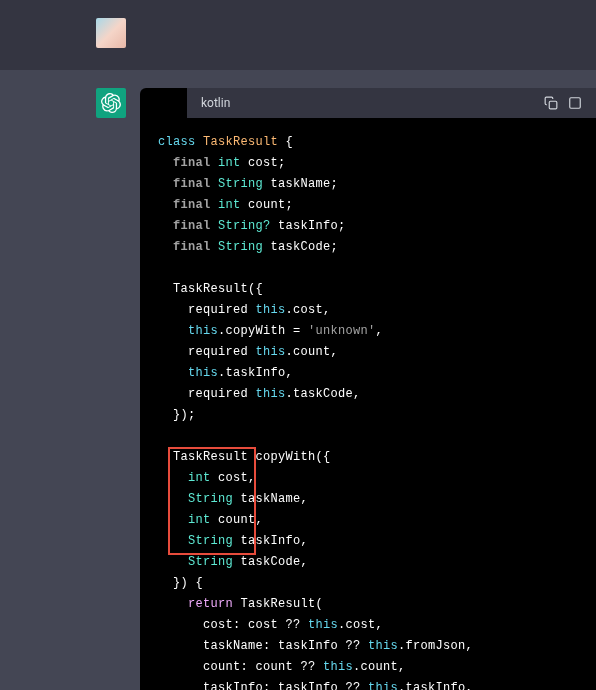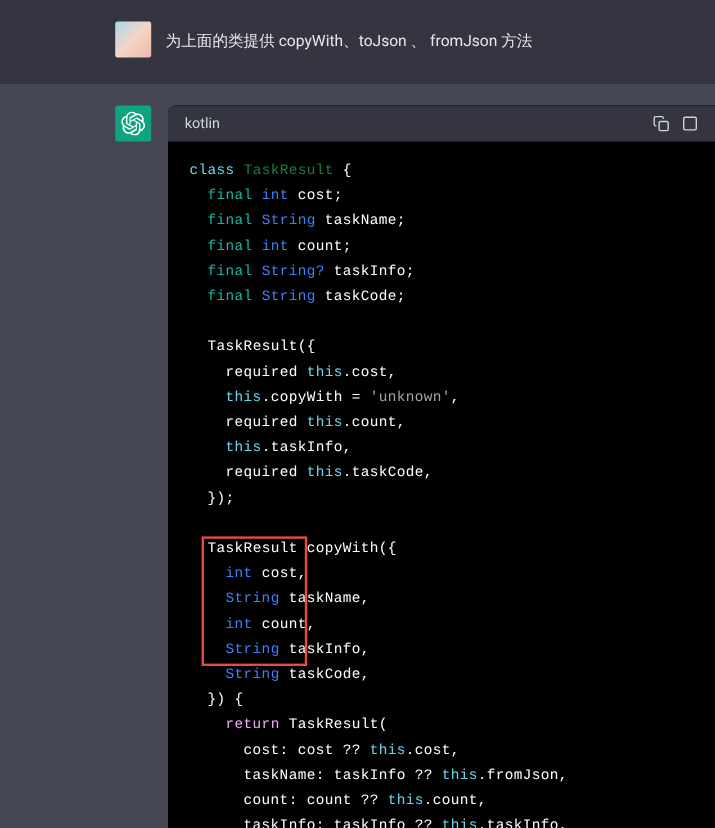--- a/index.html
+++ b/index.html
@@ -61,60 +61,60 @@
       overflow: hidden;
       width: calc(100% - 44px);
     }
     .code-header {
       background: #343541;
       padding: 8px 14px;
       display: flex;
       justify-content: space-between;
       color: #d1d5db;
       font-size: 12px;
+      margin-left: 47px;
     }
     .code-header-actions {
       display: flex;
       gap: 10px;
       align-items: center;
     }
     .code-header-actions svg { width: 14px; height: 14px; stroke: #d1d5db; fill: none; }
     .code-body {
       padding: 14px 18px;
       font-family: "SFMono-Regular", Consolas, "Liberation Mono", Menlo, monospace;
       font-size: 12px;
       line-height: 1.75;
       color: #ffffff;
       white-space: pre;
       letter-spacing: 0.3px;
       position: relative;
     }
     .kw-class { color: #66d9ef; margin-top: 12px; }
-    .kw-final { color: #14b8a6; }
-    .kw-type { color: #3b82f6; }
+    .kw-final { color: #a3a3a3; font-weight: bold; }
+    .kw-type { color: #5eead4; }
     .kw-this { color: #66d9ef; margin-top: 16px; }
     .kw-return { color: #f0abfc; }
-    .classname { color: #15803d; }
+    .classname { color: #fdba74; }
     .str { color: #a3a3a3; }
     .highlight-box {
       position: absolute;
       border: 2px solid #e74c3c;
       pointer-events: none;
       left: 28px;
       top: 329px;
       width: 88px;
       height: 108px;
     }
   </style>
 </head>
 <body>
 
 <div class="user-message">
   <div class="user-avatar"></div>
-  <div class="user-text">为上面的类提供 copyWith、toJson 、 fromJson 方法</div>
 </div>
 
 <div class="assistant-row">
   <div class="assistant-avatar">
     <svg viewBox="0 0 24 24">
         <path fill="#fff" d="M22.28 9.82a5.98 5.98 0 0 0-.52-4.91 6.05 6.05 0 0 0-6.51-2.9A6.07 6.07 0 0 0 4.98 4.18a5.98 5.98 0 0 0-4 2.9 6.05 6.05 0 0 0 .75 7.1 5.98 5.98 0 0 0 .51 4.91 6.05 6.05 0 0 0 6.52 2.9A5.98 5.98 0 0 0 13.26 24a6.06 6.06 0 0 0 5.77-4.21 5.99 5.99 0 0 0 4-2.9 6.06 6.06 0 0 0-.75-7.07zM13.26 22.43a4.48 4.48 0 0 1-2.88-1.04l.14-.08 4.78-2.76a.8.8 0 0 0 .4-.68v-6.74l2.02 1.17a.07.07 0 0 1 .04.05v5.58a4.5 4.5 0 0 1-4.5 4.5zm-9.66-4.13a4.47 4.47 0 0 1-.54-3.01l.14.09 4.78 2.76a.77.77 0 0 0 .78 0l5.84-3.37v2.33a.08.08 0 0 1-.03.06L9.74 20a4.5 4.5 0 0 1-6.14-1.65zM2.34 7.9a4.49 4.49 0 0 1 2.35-1.97V11.6a.77.77 0 0 0 .39.68l5.84 3.37-2.02 1.17a.07.07 0 0 1-.07 0l-4.83-2.79A4.5 4.5 0 0 1 2.34 7.9zm16.6 3.86L13.1 8.4l2.02-1.16a.07.07 0 0 1 .07 0l4.83 2.79a4.5 4.5 0 0 1-.7 8.12v-5.68a.79.79 0 0 0-.38-.68zm2.01-3.02l-.14-.09-4.78-2.76a.78.78 0 0 0-.78 0L9.41 9.26V6.93a.07.07 0 0 1 .03-.06l4.83-2.79a4.5 4.5 0 0 1 6.68 4.66zM8.31 12.86l-2.02-1.16a.07.07 0 0 1-.04-.06V6.07a4.5 4.5 0 0 1 7.38-3.45l-.14.08L8.7 5.46a.77.77 0 0 0-.4.68zm1.1-2.37l2.6-1.5 2.6 1.5v3l-2.6 1.5-2.6-1.5z"></path>
       </svg>
   </div>
   <div class="code-block">
     <div class="code-header">

